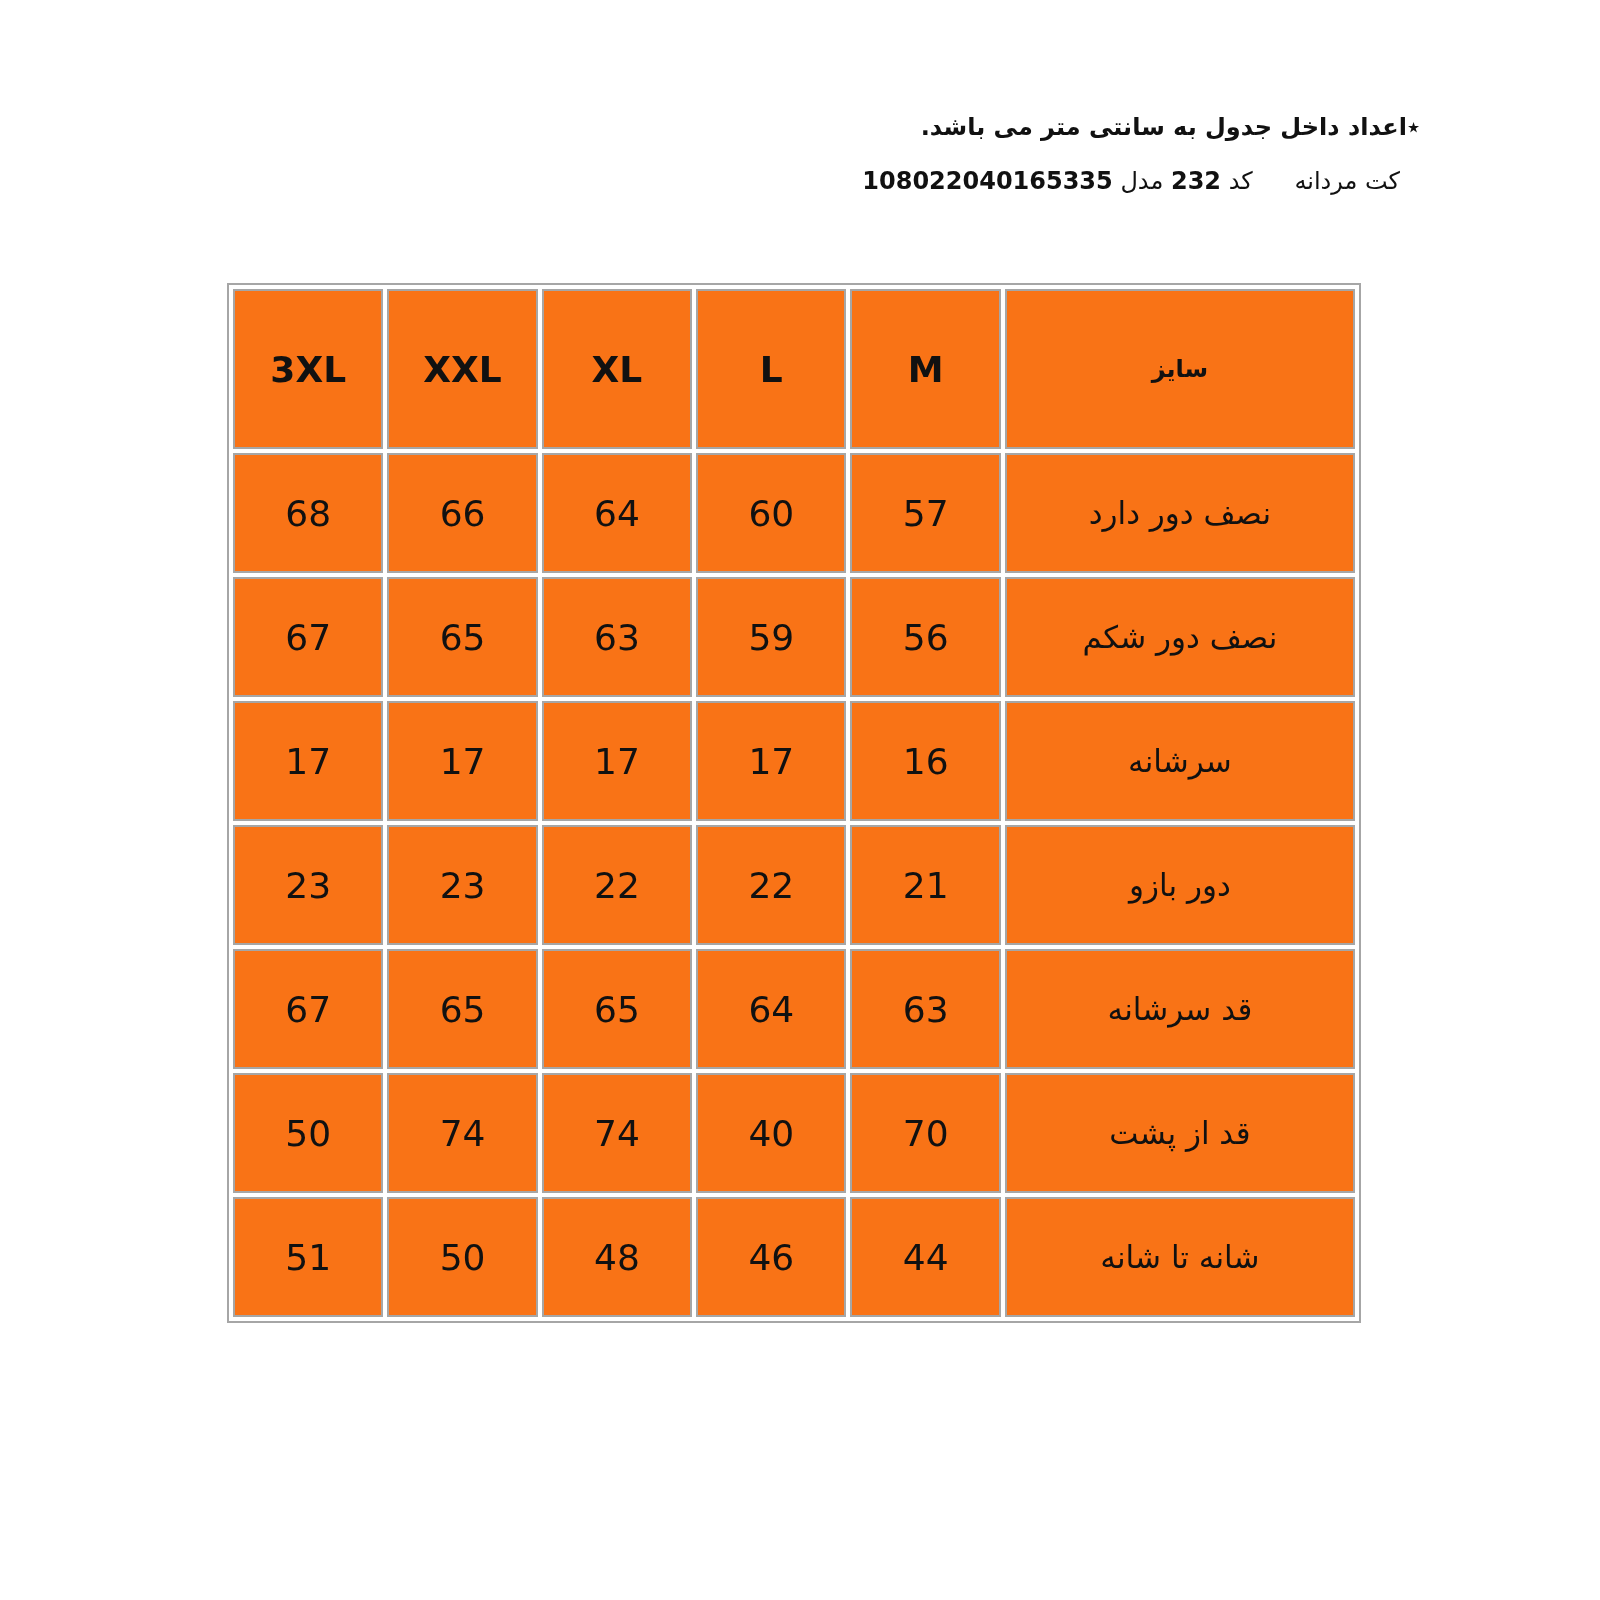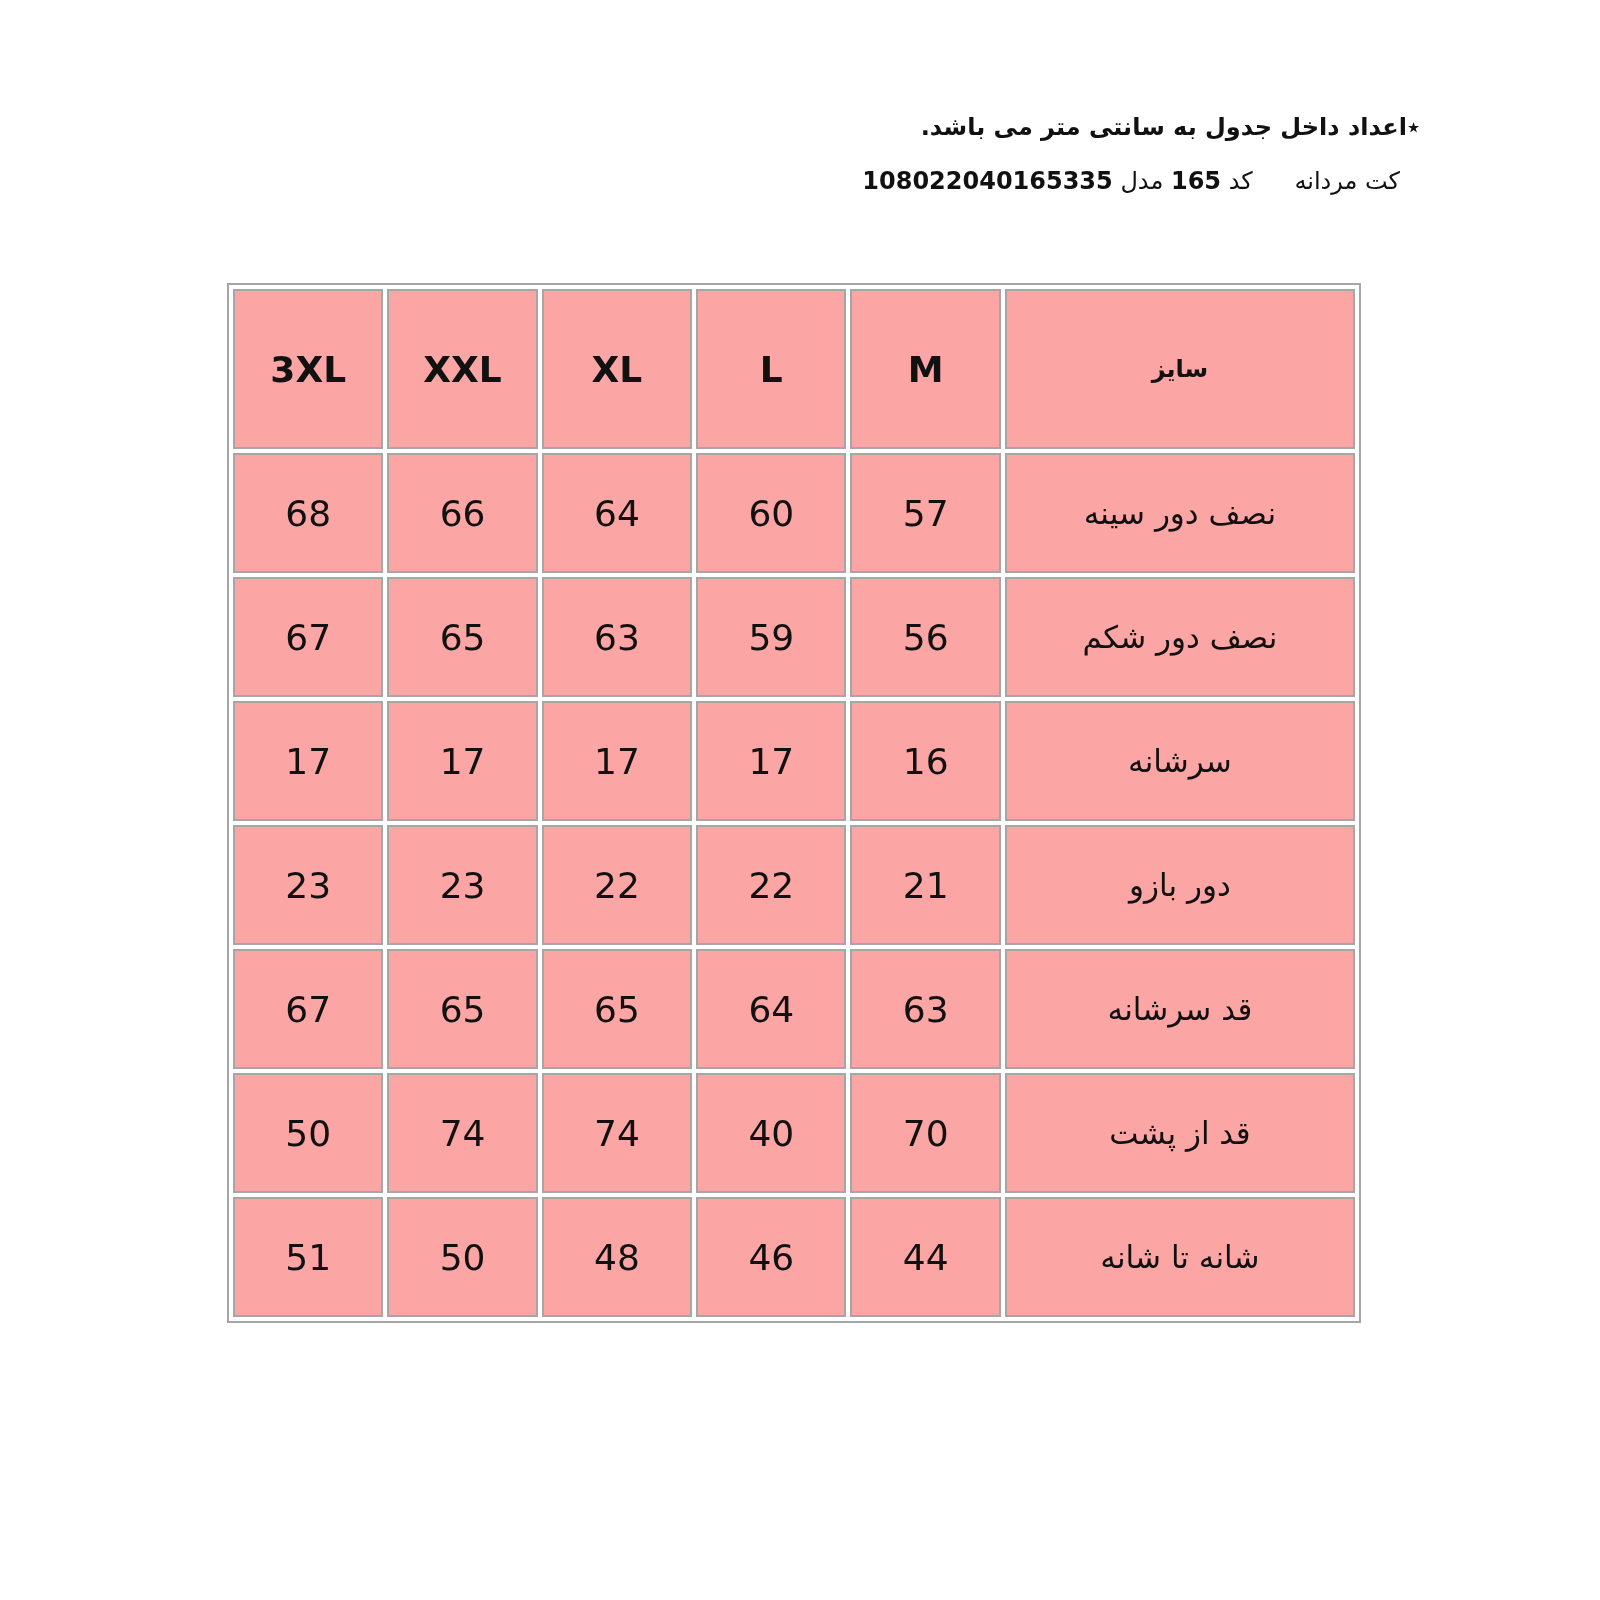--- a/index.html
+++ b/index.html
@@ -36,21 +36,21 @@
     left: 227px;
     width: 1134px;
     table-layout: fixed;
     border-collapse: separate;
     border-spacing: 4px;
     border: 2px solid #a6a6a6;
     direction: rtl;
   }
   .size-table td {
     border: 2px solid #a6a6a6;
-    background: #fca5a5;
+    background: #f97316;
     text-align: center;
     vertical-align: middle;
     padding: 0;
     overflow: hidden;
   }
   .c-label { width: 340px; }
   .c-size  { width: 146px; }
   tr.head td  { height: 156px; }
   tr.data td  { height: 116px; }
   .size-head  { font-weight: 700; font-size: 24px; }
@@ -59,21 +59,21 @@
   .val        { font-size: 36px; }
 </style>
 </head>
 <body>
 
 <div class="notes">
   <div class="note-bold">٭اعداد داخل جدول به سانتی متر می باشد.</div>
   <div class="product-line">
     <span>کت مردانه</span><span class="gap"></span>
     <span>کد</span>
-    <span class="num">165</span>
+    <span class="num">232</span>
     <span>مدل</span>
     <span class="num">108022040165335</span>
   </div>
 </div>
 
 <table class="size-table" dir="rtl">
   <colgroup>
     <col class="c-label">
     <col class="c-size">
       <col class="c-size">
@@ -84,21 +84,21 @@
   <tbody>
     <tr class="head">
       <td class="size-head">سایز</td>
       <td class="sz">M</td>
       <td class="sz">L</td>
       <td class="sz">XL</td>
       <td class="sz">XXL</td>
       <td class="sz">3XL</td>
     </tr>
     <tr class="data">
-      <td class="row-label">نصف دور سینه</td>
+      <td class="row-label">نصف دور دارد</td>
       <td class="val">57</td>
       <td class="val">60</td>
       <td class="val">64</td>
       <td class="val">66</td>
       <td class="val">68</td>
     </tr>
     <tr class="data">
       <td class="row-label">نصف دور شکم</td>
       <td class="val">56</td>
       <td class="val">59</td>

